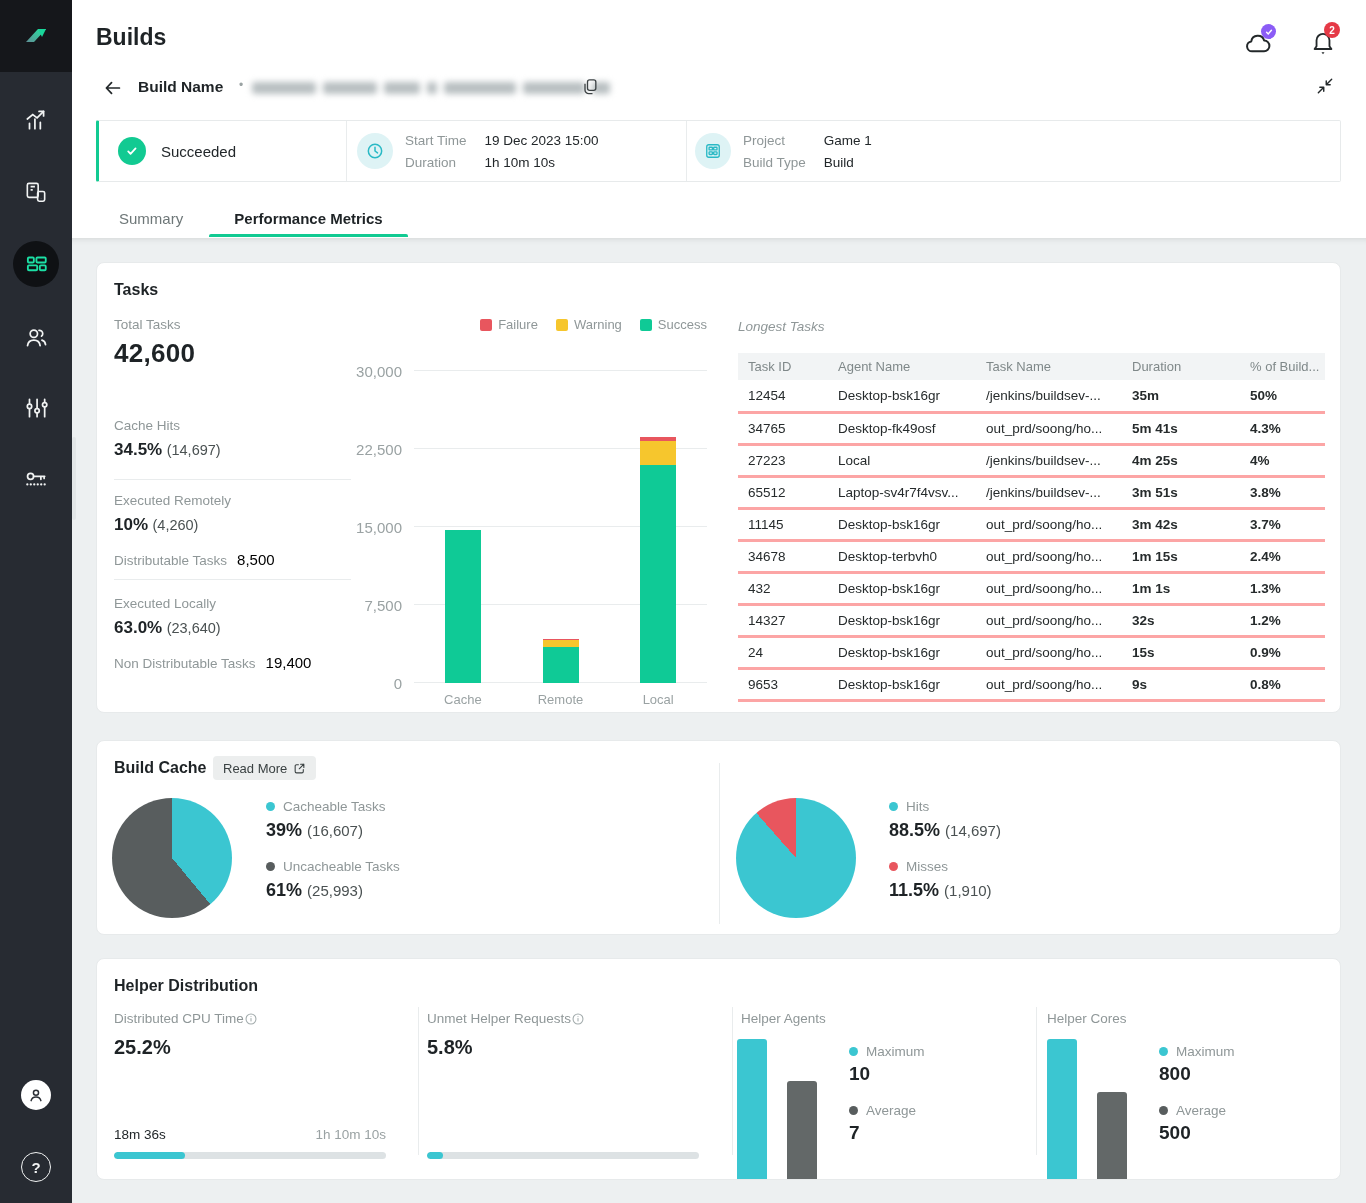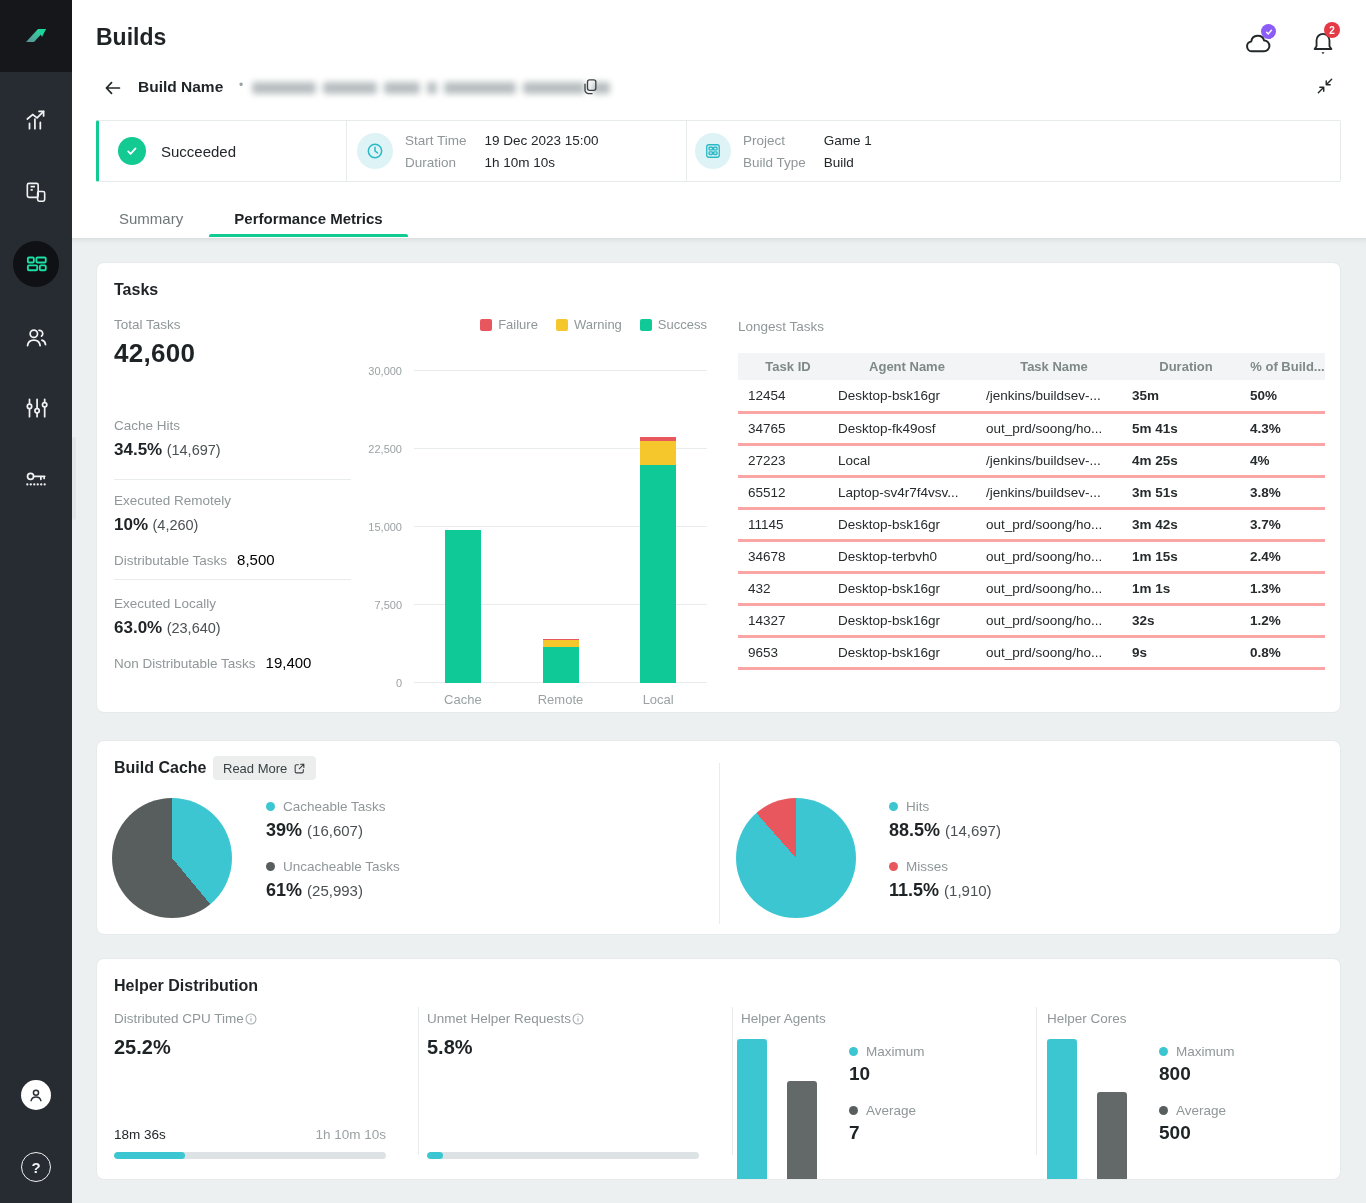--- a/index.html
+++ b/index.html
@@ -68,33 +68,33 @@
   .stat-div { position:absolute; left:17px; width:237px; height:1px; background:#e9eced; }
   .inline-stat { font-size:13.5px; color:#8f9798; }
   .inline-stat b { font-size:15px; font-weight:500; color:#000000; margin-left:10px; }
 
   
   .chart-legend { position:absolute; left:255px; top:54px; width:355px; display:flex; justify-content:flex-end; gap:18px; font-size:13px; color:#8f9798; }
   .leg-item { display:flex; align-items:center; gap:6px; cursor:pointer; }
   .leg-swatch { width:12px; height:12px; border-radius:2px; display:inline-block; }
   .chart-wrap { position:absolute; left:255px; top:108px; width:355px; height:340px; }
   .y-axis { position:absolute; left:0; top:0; width:50px; height:312px; }
-  .ytick { position:absolute; right:0; transform:translateY(50%); font-size:11px; color:#9aa2a3; }
+  .ytick { position:absolute; right:0; transform:translateY(50%); font-size:15px; color:#9aa2a3; }
   .plot { position:absolute; left:62px; top:0; width:293px; height:312px; }
   .gridline { position:absolute; left:0; width:100%; height:1px; background:#e9eced; }
   .bars { position:absolute; left:0; top:0; width:100%; height:312px; display:flex; }
   .bar-col { flex:1; position:relative; display:flex; align-items:flex-end; justify-content:center; }
   .bar-stack { width:36px; height:100%; display:flex; flex-direction:column-reverse; justify-content:flex-start; cursor:pointer; }
   .bar-seg { width:100%; }
   .xtick { position:absolute; bottom:-24px; width:100%; text-align:center; font-size:13px; color:#9aa2a3; }
 
   
-  .lt-title { position:absolute; left:641px; top:56px; font-size:13.5px; color:#8f9798; }
+  .lt-title { position:absolute; left:641px; top:56px; font-size:13.5px; color:#8f9798;font-style:italic; }
   .lt-table { position:absolute; left:641px; top:90px; width:587px; border-collapse:collapse; font-size:13.5px; table-layout:fixed; }
-  .lt-table th { background:#f2f4f5; color:#7f8889; font-weight:700; font-size:13px; text-align:center; height:27px; padding:0 0 0 10px; overflow:hidden; white-space:nowrap; text-overflow:ellipsis; }
+  .lt-table th { background:#f2f4f5; color:#7f8889; font-weight:400; font-size:13px; text-align:left; height:27px; padding:0 0 0 10px; overflow:hidden; white-space:nowrap; text-overflow:ellipsis; }
   .lt-table td { height:32px; padding:0 0 0 10px; color:#262b2c; border-bottom:3px solid #fca5a5; overflow:hidden; white-space:nowrap; }
   .lt-table td.bold { font-weight:700; }
   .lt-table col:nth-child(1){width:90px;} .lt-table col:nth-child(2){width:148px;}
   .lt-table col:nth-child(3){width:146px;} .lt-table col:nth-child(4){width:118px;}
   .lt-table col:nth-child(5){width:85px;}
 
   
   #cache-card { top:502px; height:195px; }
   .read-more { position:absolute; left:116px; top:15px; height:24px; background:#eceeee; border-radius:4px; display:flex; align-items:center; gap:6px; padding:0 10px; font-size:13px; color:#3a4142; cursor:pointer; }
   .pie { position:absolute; width:120px; height:120px; border-radius:50%; }
@@ -445,20 +445,27 @@
             <td class="bold">1.3%</td>
           </tr>
           <tr>
             <td>14327</td>
             <td>Desktop-bsk16gr</td>
             <td>out_prd/soong/ho...</td>
             <td class="bold">32s</td>
             <td class="bold">1.2%</td>
           </tr>
           <tr>
+            <td>24</td>
+            <td>Desktop-bsk16gr</td>
+            <td>out_prd/soong/ho...</td>
+            <td class="bold">15s</td>
+            <td class="bold">0.9%</td>
+          </tr>
+          <tr>
             <td>9653</td>
             <td>Desktop-bsk16gr</td>
             <td>out_prd/soong/ho...</td>
             <td class="bold">9s</td>
             <td class="bold">0.8%</td>
           </tr>
         </tbody>
     </table>
   </section>
 

